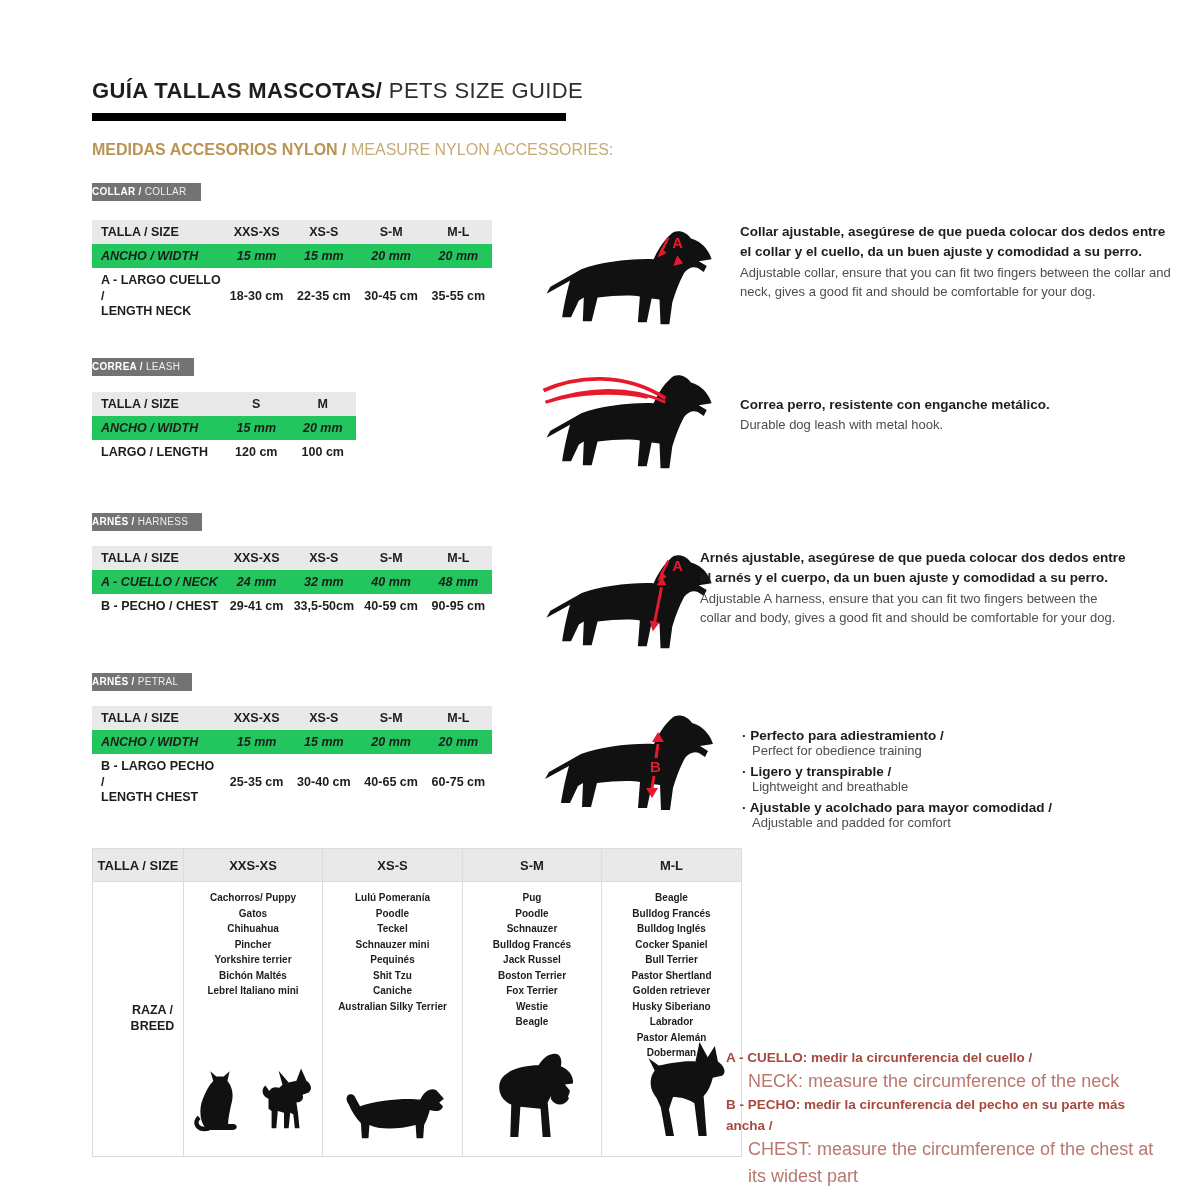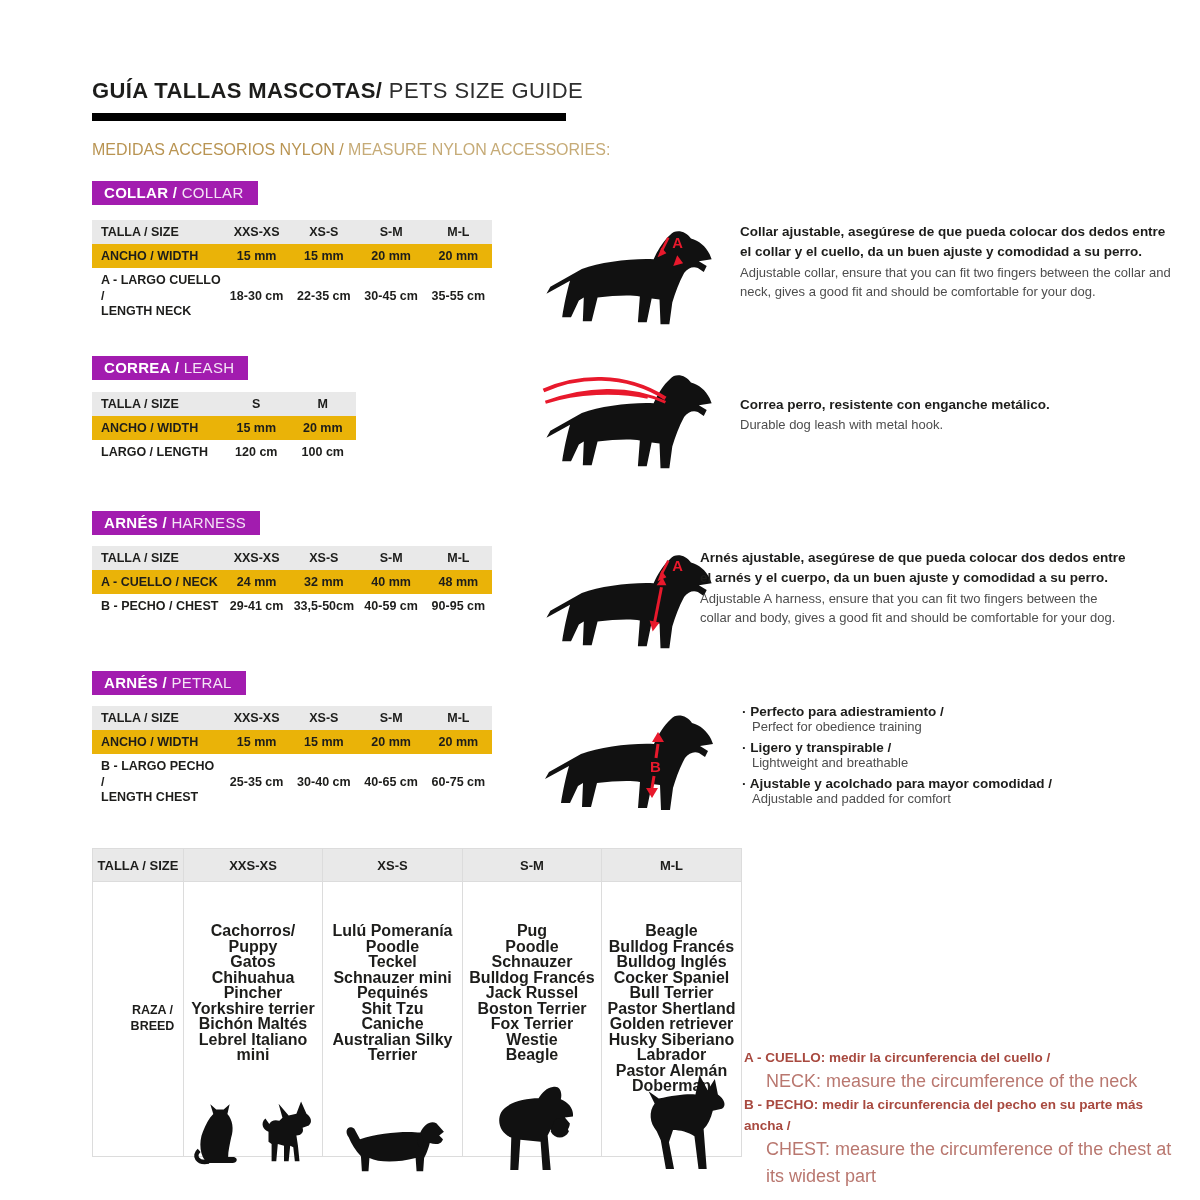--- a/index.html
+++ b/index.html
@@ -9,58 +9,58 @@
   }
   .abs{position:absolute;}
   
   .page-title{
     left:92px;top:78px;width:474px;font-size:22px;letter-spacing:.4px;
     border-bottom:8px solid #000000;padding-bottom:9px;white-space:nowrap;
   }
   .page-title .es{font-weight:700;color:#1d1d1b;}
   .page-title .en{font-weight:400;color:#2e2e2e;}
   .page-subtitle{left:92px;top:141px;font-size:16px;white-space:nowrap;}
-  .page-subtitle .es{font-weight:400;color:#b99452;}
+  .page-subtitle .es{font-weight:700;color:#b99452;}
   .page-subtitle .en{font-weight:400;color:#c6ab77;}
   
   .badge{
-    display:inline-block;background:#a21caf;color:#fff;font-size:15px;
-    padding:3px 14px 4px 12px;letter-spacing:.3px;white-space:nowrap;
+    display:inline-block;background:#737373;color:#fff;font-size:10px;
+    padding:3px 14px 4px 0;letter-spacing:.3px;white-space:nowrap;
   }
   .badge .es{font-weight:700;}
   .badge .en{font-weight:400;opacity:.88;}
   
   table.size-table{border-collapse:collapse;table-layout:fixed;}
   table.size-table td,table.size-table th{
     font-size:12.5px;font-weight:700;text-align:center;vertical-align:middle;
     padding:5px 2px;color:#1d1d1b;
   }
   table.size-table tr.thead{background:#e9e9e9;}
-  table.size-table tr.shaded{background:#eab308;}
+  table.size-table tr.shaded{background:#22c55e;font-style:italic;}
   table.size-table .lbl{text-align:left;padding-left:9px;}
   .multiline{white-space:pre-line;line-height:1.25;}
   
   .desc{width:432px;line-height:1.5;}
   .desc .es{font-weight:700;font-size:13.5px;color:#1d1d1b;display:block;}
   .desc .en{font-weight:400;font-size:13px;color:#4d4d4d;display:block;}
   
   .bullets{width:432px;}
   .bullets .row{margin-bottom:6px;}
   .bullets .es{font-weight:700;font-size:13.5px;color:#1d1d1b;}
   .bullets .es:before{content:"· ";}
   .bullets .en{font-weight:400;font-size:13px;color:#4d4d4d;padding-left:10px;}
   
   .breed-table{border-collapse:collapse;table-layout:fixed;background:#fff;}
   .breed-table th,.breed-table td{border:1px solid #dcdcdc;}
   .breed-table tr.thead th{
     background:#e9e9e9;font-size:13px;font-weight:700;height:30px;text-align:center;
   }
   .breed-cell{vertical-align:top;height:260px;padding:8px 3px 6px 3px;}
   .breed-cell .names{
-    font-size:16px;font-weight:700;text-align:center;line-height:15.5px;white-space:pre-line;margin-top:33px;
+    font-size:10px;font-weight:700;text-align:center;line-height:15.5px;white-space:pre-line;
   }
   .breed-cell .sil{position:absolute;bottom:4px;left:0;right:0;text-align:center;}
   .breed-cell-inner{position:relative;height:100%;}
   .raza-cell{text-align:center;font-size:12.5px;font-weight:700;vertical-align:middle;padding-left:30px;}
   
   .notes{width:430px;line-height:1.5;}
   .notes .es{font-weight:700;font-size:13.5px;color:#a8493f;display:block;}
   .notes .en{font-weight:400;font-size:18px;color:#b9776f;display:block;padding-left:22px;}
   
   svg .sil-fill{fill:#111111;}
@@ -231,21 +231,21 @@
 </tbody>
   </table>
 <svg class="abs" style="left:533px;top:698px;" width="196" height="120" viewBox="0 0 190 120">
   <use href="#dog-sil"></use>
   <polygon class="red-fill" points="116,44 128,44 122,34"></polygon>
   <path class="red-stroke" d="M122 46 L120 60" stroke-width="3"></path>
   <text class="red-letter" x="114" y="74">B</text>
   <path class="red-stroke" d="M118 78 L116 90" stroke-width="3"></path>
   <polygon class="red-fill" points="110,90 122,90 116,100"></polygon>
 </svg>
-<div class="abs bullets" style="left:742px;top:704px;">
+<div class="abs bullets" style="left:742px;top:728px;">
   <div class="row">
     <div class="es">Perfecto para adiestramiento /</div>
     <div class="en">Perfect for obedience training</div>
   </div>
   <div class="row">
     <div class="es">Ligero y transpirable /</div>
     <div class="en">Lightweight and breathable</div>
   </div>
   <div class="row">
     <div class="es">Ajustable y acolchado para mayor comodidad /</div>
@@ -339,18 +339,18 @@
           <svg width="120" height="102" viewBox="0 0 110 100">
             <path class="sil-fill" d="M38 30 L32 18 L42 25 C56 22 70 20 78 21 L82 2 L90 17 L97 6 L100 21 C106 25 109 32 104 35 L95 37 C93 45 90 51 86 55 L89 94 L81 94 L77 62 C71 58 63 56 56 56 L52 68 L57 94 L49 94 L44 66 L40 57 C33 49 32 38 38 30 Z"></path>
           </svg>
         </div>
       </div>
     </td>
   </tr>
 </tbody>
   </table>
 
-<div class="abs notes" style="left:744px;top:1048px;">
+<div class="abs notes" style="left:726px;top:1048px;">
   <span class="es">A - CUELLO: medir la circunferencia del cuello /</span>
   <span class="en">NECK: measure the circumference of the neck</span>
   <span class="es">B - PECHO: medir la circunferencia del pecho en su parte más ancha /</span>
   <span class="en">CHEST: measure the circumference of the chest at its widest part</span>
 </div>
 
 </body></html>

